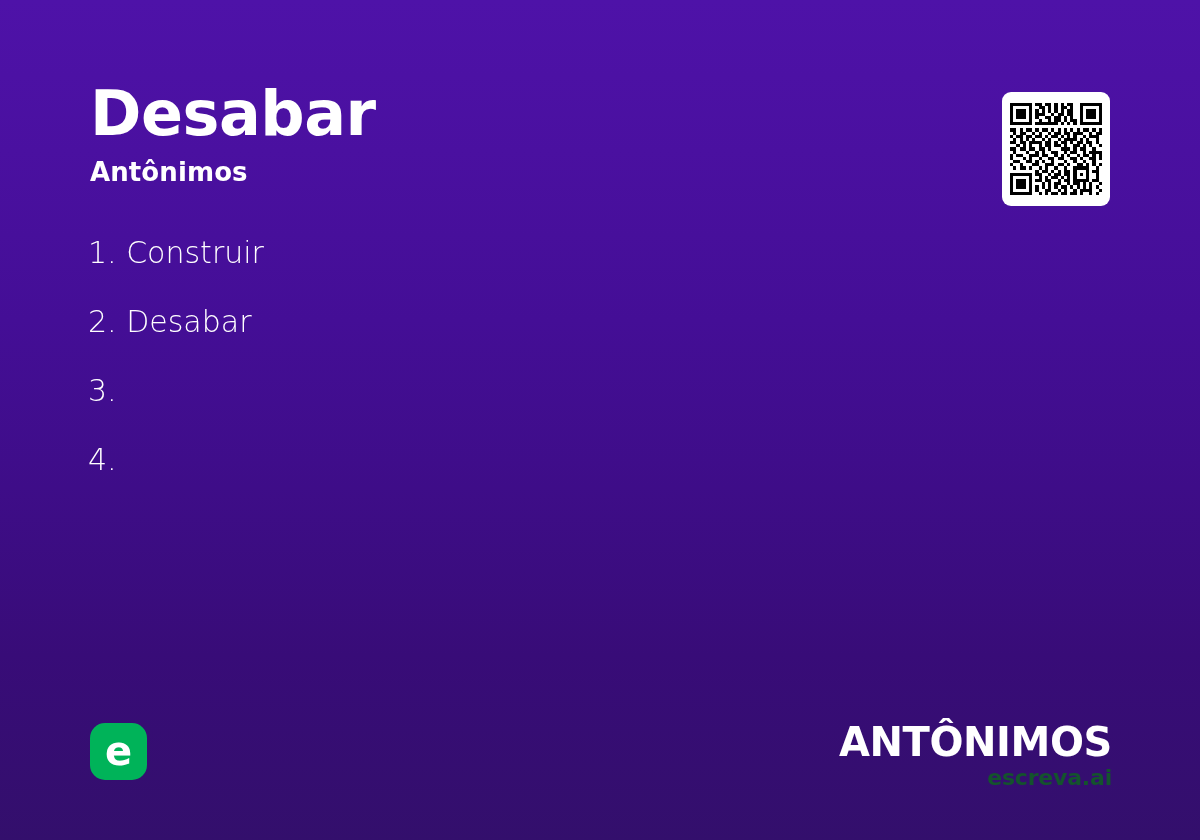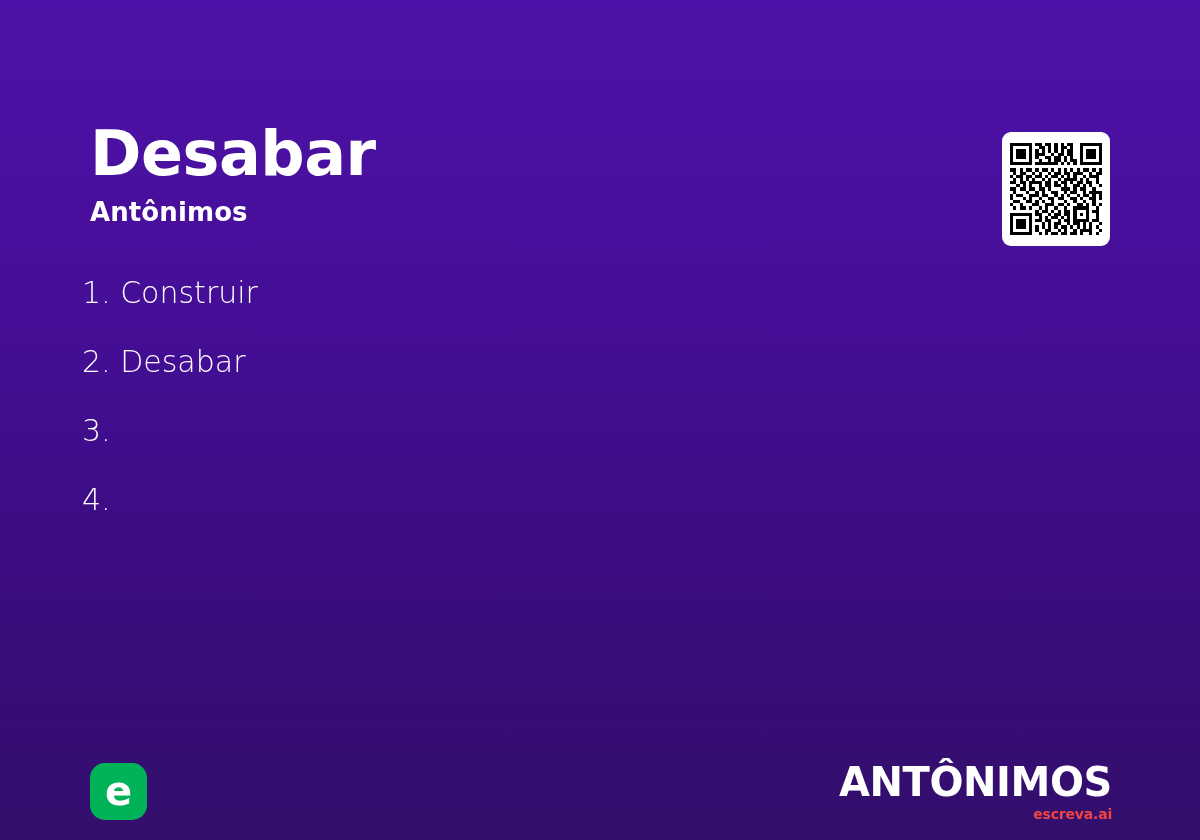--- a/index.html
+++ b/index.html
@@ -20,21 +20,20 @@
                 #3E0D88 58%,
                 #380C78 78%,
                 #330F6C 100%);
     position: relative;
     -webkit-font-smoothing: antialiased;
   }
 
   .card {
     position: absolute;
     inset: 0;
-    margin-top: 40px;
   }
 
   
   .word-block {
     position: absolute;
     left: 90px;
     top: 82px;
   }
 
   .word-title {
@@ -53,21 +52,21 @@
     font-weight: 600;
     color: #ffffff;
     margin-top: 12px;
     letter-spacing: 0.1px;
     white-space: nowrap;
   }
 
   
   .word-list {
     position: absolute;
-    left: 82px;
+    left: 88px;
     top: 236px;
     list-style: none;
   }
 
   .word-list-item {
     font-family: "DejaVu Sans", sans-serif;
     font-size: 30px;
     font-weight: 300;
     color: #ffffff;
     line-height: 1.1;
@@ -135,23 +134,23 @@
     font-size: 40px;
     font-weight: 800;
     color: #ffffff;
     line-height: 1;
     letter-spacing: -0.4px;
     white-space: nowrap;
   }
 
   .brand-wordmark-sub {
     font-family: "DejaVu Sans", sans-serif;
-    font-size: 14px;
+    font-size: 22px;
     font-weight: 700;
-    color: #ef4444;
+    color: #14532d;
     line-height: 1;
     margin-top: 5px;
     letter-spacing: -0.2px;
     white-space: nowrap;
   }
 </style>
 </head>
 <body>
 
 <div class="card">

